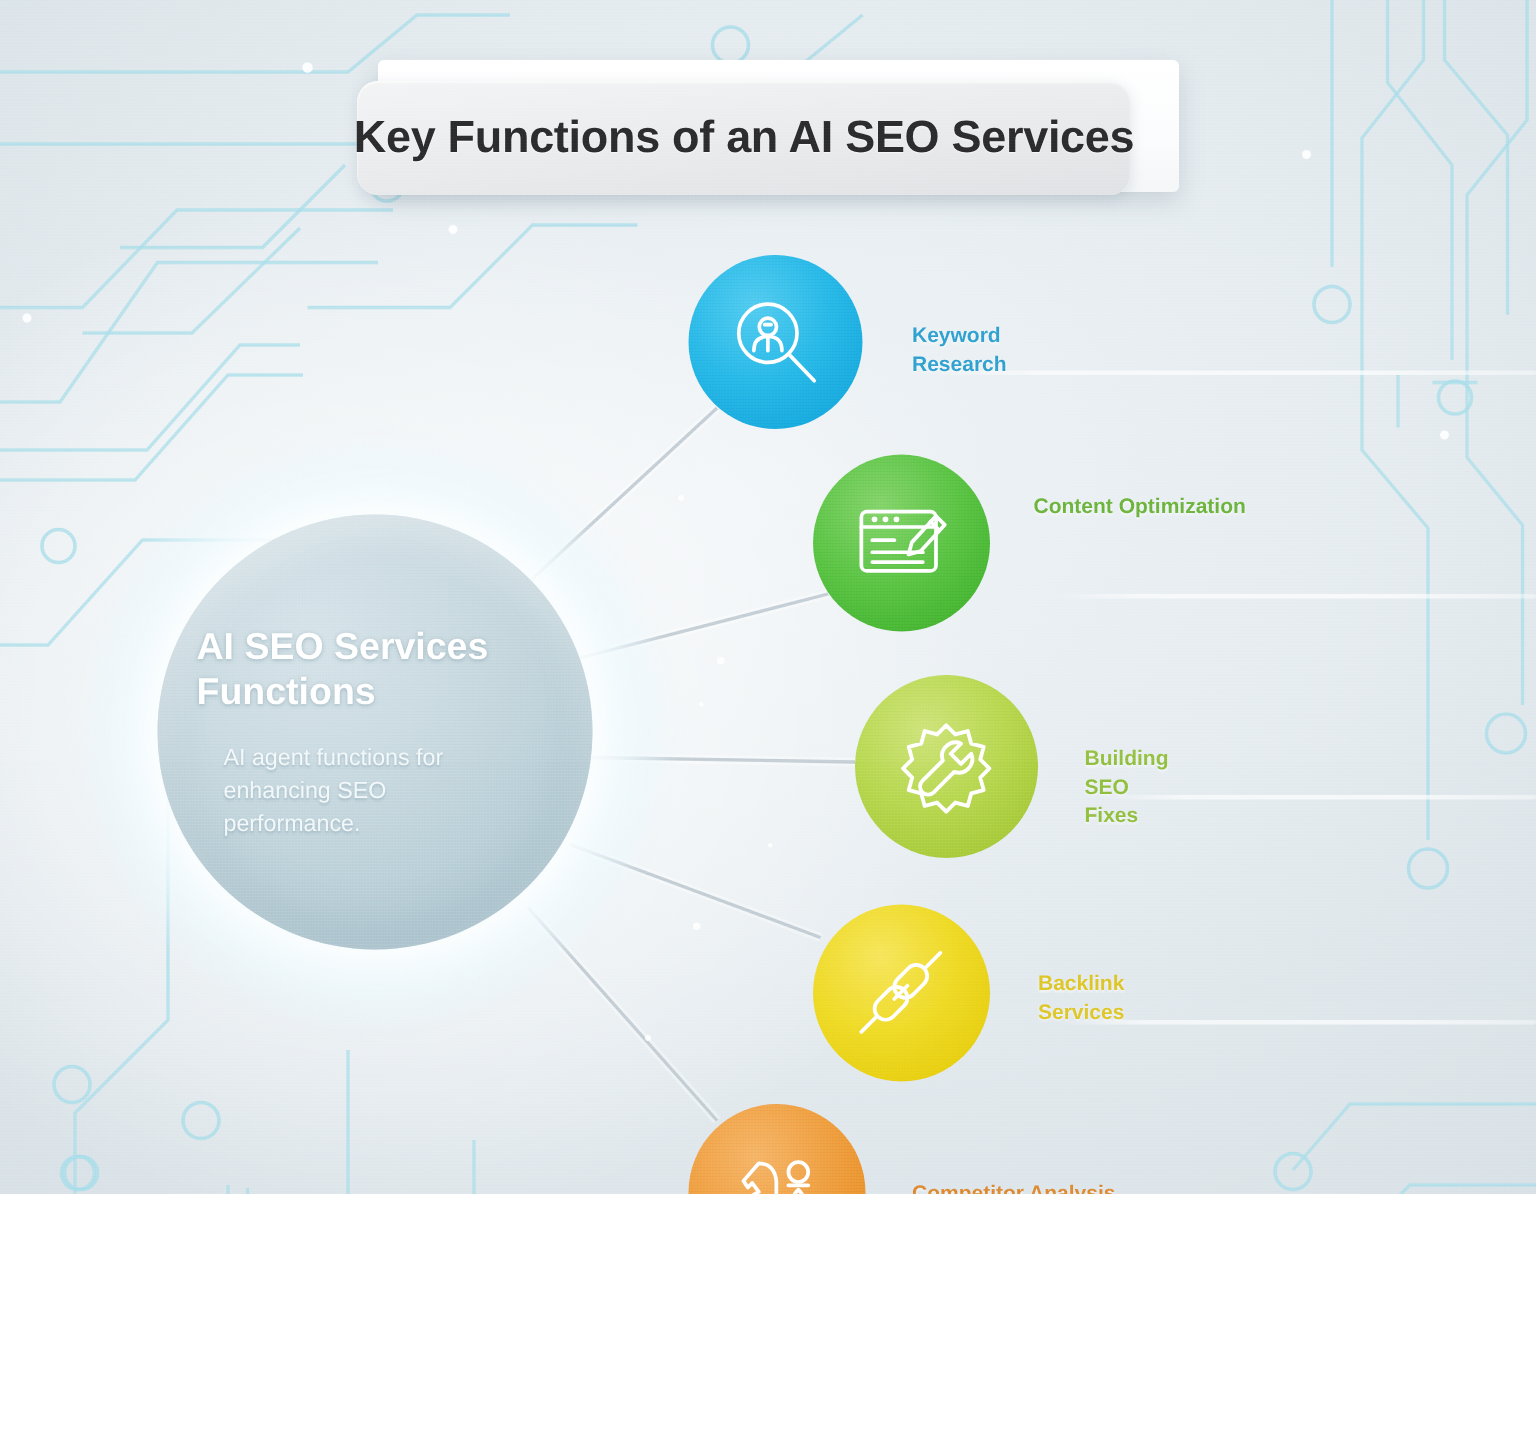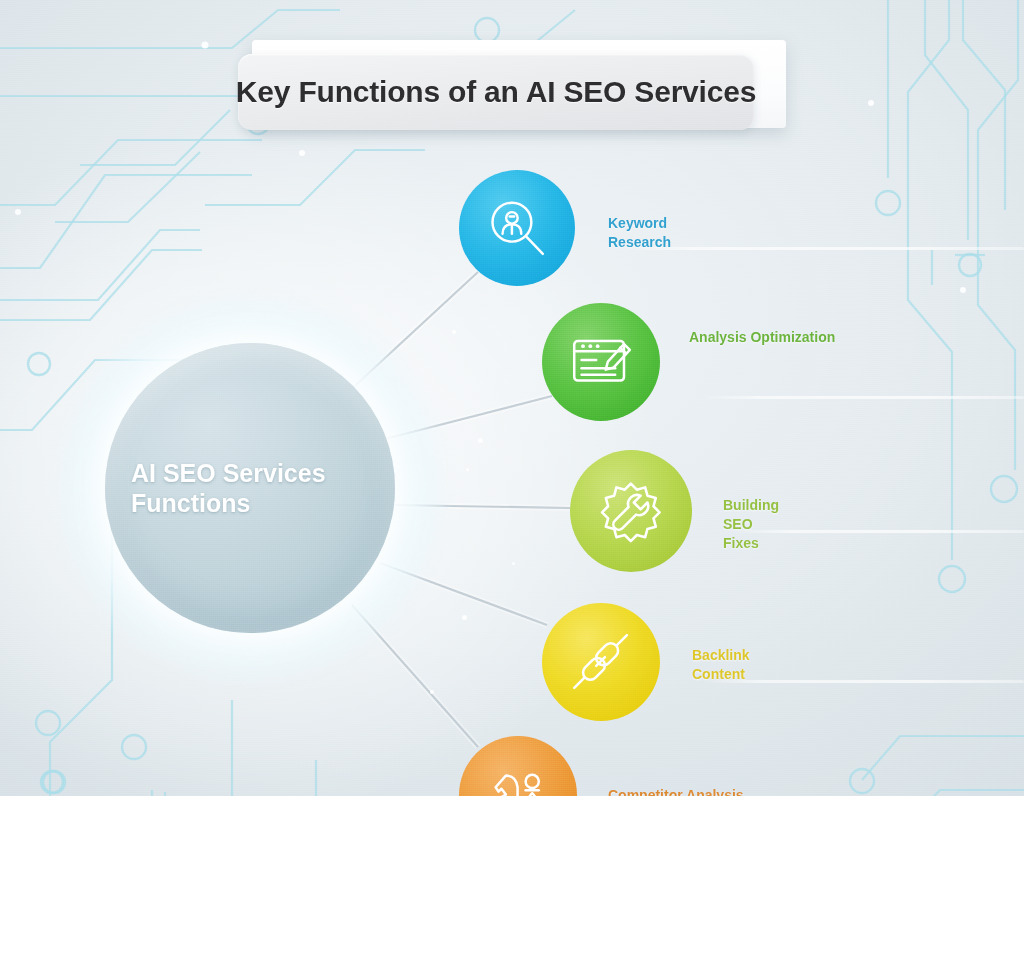--- a/index.html
+++ b/index.html
@@ -313,20 +313,21 @@
   <div class="title-wrap">
     <div class="title-backing"></div>
     <div class="title-card">
       <span class="title-text">Key Functions of an AI SEO Services</span>
     </div>
   </div>
 
   <div class="hub-glow"></div>
   <div class="hub">
     <div class="hub-title">AI SEO Services Functions</div>
+    <div class="hub-sub">AI agent functions for enhancing SEO performance.</div>
   </div>
 
   <div class="node-item">
     <div class="node-bubble" style="left:459px;top:170px;width:116px;height:116px;background:radial-gradient(circle at 38% 30%,#4fc9ef 0%,#27b5e6 45%,#18a6dd 78%,#139ad4 100%);">
       <span class="node-icon">
         <svg viewBox="0 0 100 100">
           <circle cx="43" cy="42" r="27"></circle>
           <line x1="63" y1="62" x2="86" y2="86"></line>
           <circle cx="43" cy="36" r="8"></circle>
           <path d="M30 58 q0 -13 13 -13 q13 0 13 13"></path>
@@ -350,21 +351,21 @@
             <circle class="fillwhite" cx="46" cy="29" r="2.6"></circle>
             <line x1="24" y1="48" x2="44" y2="48"></line>
             <line x1="24" y1="59" x2="70" y2="59"></line>
             <line x1="24" y1="68" x2="70" y2="68"></line>
             <path d="M60 50 L82 26 L90 34 L68 58 L57 61 Z"></path>
             <line x1="77" y1="31" x2="85" y2="39"></line>
           </svg>
         </span>
     </div>
     <div class="label-rule" style="left:700px;top:396px;width:324px;"></div>
-    <div class="node-label" style="left:689px;top:328px;color:#67b03a;width:230px;">Analysis Optimization</div>
+    <div class="node-label" style="left:689px;top:328px;color:#67b03a;width:230px;">Content Optimization</div>
   </div>
 
   <div class="node-item">
     <div class="node-bubble" style="left:570px;top:450px;width:122px;height:122px;background:radial-gradient(circle at 38% 30%,#cbe274 0%,#b5d64e 45%,#a6c93a 78%,#9cc032 100%);">
         <span class="node-icon">
           <svg viewBox="0 0 100 100">
             <path d="M50 14 L58 22 L69 19 L72 30 L83 33 L80 44 L88 52 L80 60 L83 71 L72 74 L69 85 L58 82 L50 90 L42 82 L31 85 L28 74 L17 71 L20 60 L12 52 L20 44 L17 33 L28 30 L31 19 L42 22 Z"></path>
             <path d="M63 30 a12 12 0 0 0 -16 15 L29 63 a7 7 0 0 0 10 10 L57 55 a12 12 0 0 0 15 -16 L63 48 L54 39 Z"></path>
           </svg>
         </span>
@@ -379,21 +380,21 @@
           <svg viewBox="0 0 100 100">
             <line x1="14" y1="86" x2="28" y2="72"></line>
             <line x1="72" y1="28" x2="86" y2="14"></line>
             <rect x="24" y="50" width="34" height="20" rx="10" transform="rotate(-45 41 60)"></rect>
             <rect x="42" y="30" width="34" height="20" rx="10" transform="rotate(-45 59 40)"></rect>
             <line x1="44" y1="56" x2="56" y2="44"></line>
           </svg>
         </span>
     </div>
     <div class="label-rule" style="left:705px;top:680px;width:319px;"></div>
-    <div class="node-label" style="left:692px;top:646px;color:#ddc427;">Backlink Content</div>
+    <div class="node-label" style="left:692px;top:646px;color:#ddc427;">Backlink Services</div>
   </div>
 
   <div class="node-item">
     <div class="node-bubble" style="left:459px;top:736px;width:118px;height:118px;background:radial-gradient(circle at 38% 30%,#f5b163 0%,#ee9a3e 45%,#e78a27 78%,#e08120 100%);">
         <span class="node-icon">
           <svg viewBox="0 0 100 100">
             <path d="M20 80 L20 72 Q20 56 34 50 L28 42 L24 46 L20 40 L34 24 Q48 24 50 40 L50 72 L50 80 Z"></path>
             <line x1="16" y1="80" x2="54" y2="80"></line>
             <circle cx="70" cy="32" r="9"></circle>
             <path d="M60 80 Q60 58 70 48 Q80 58 80 80 Z"></path>

